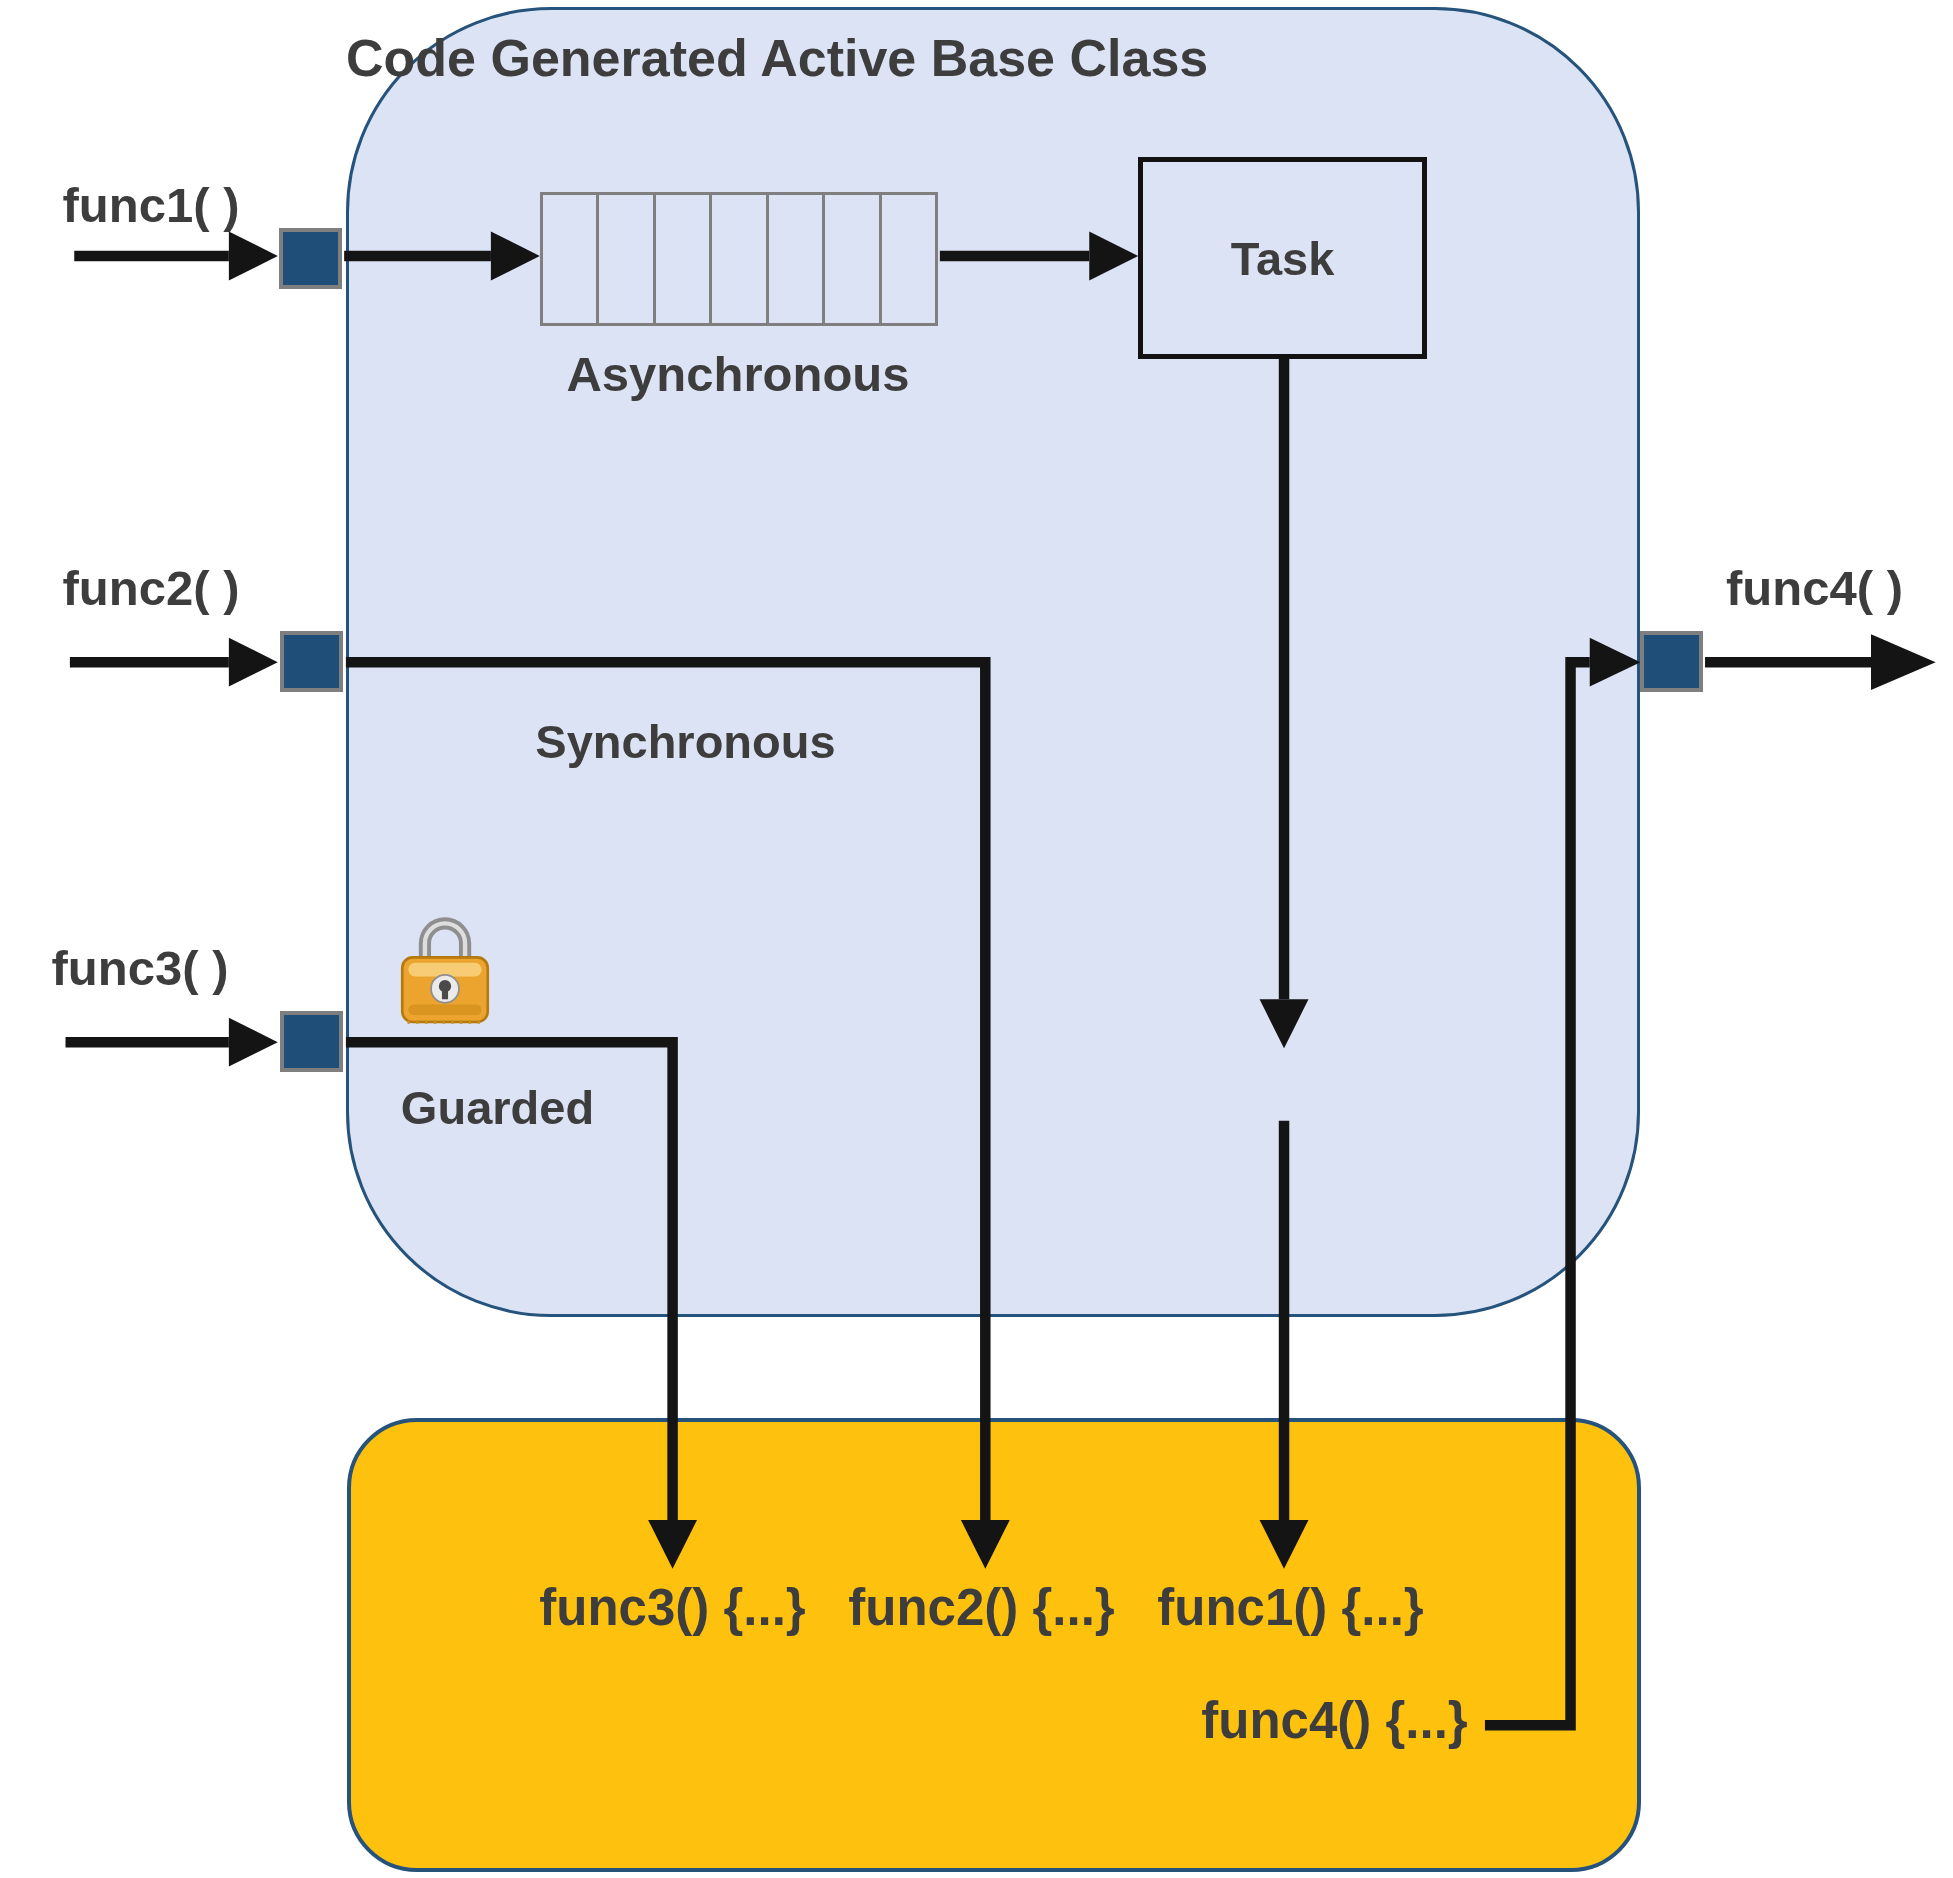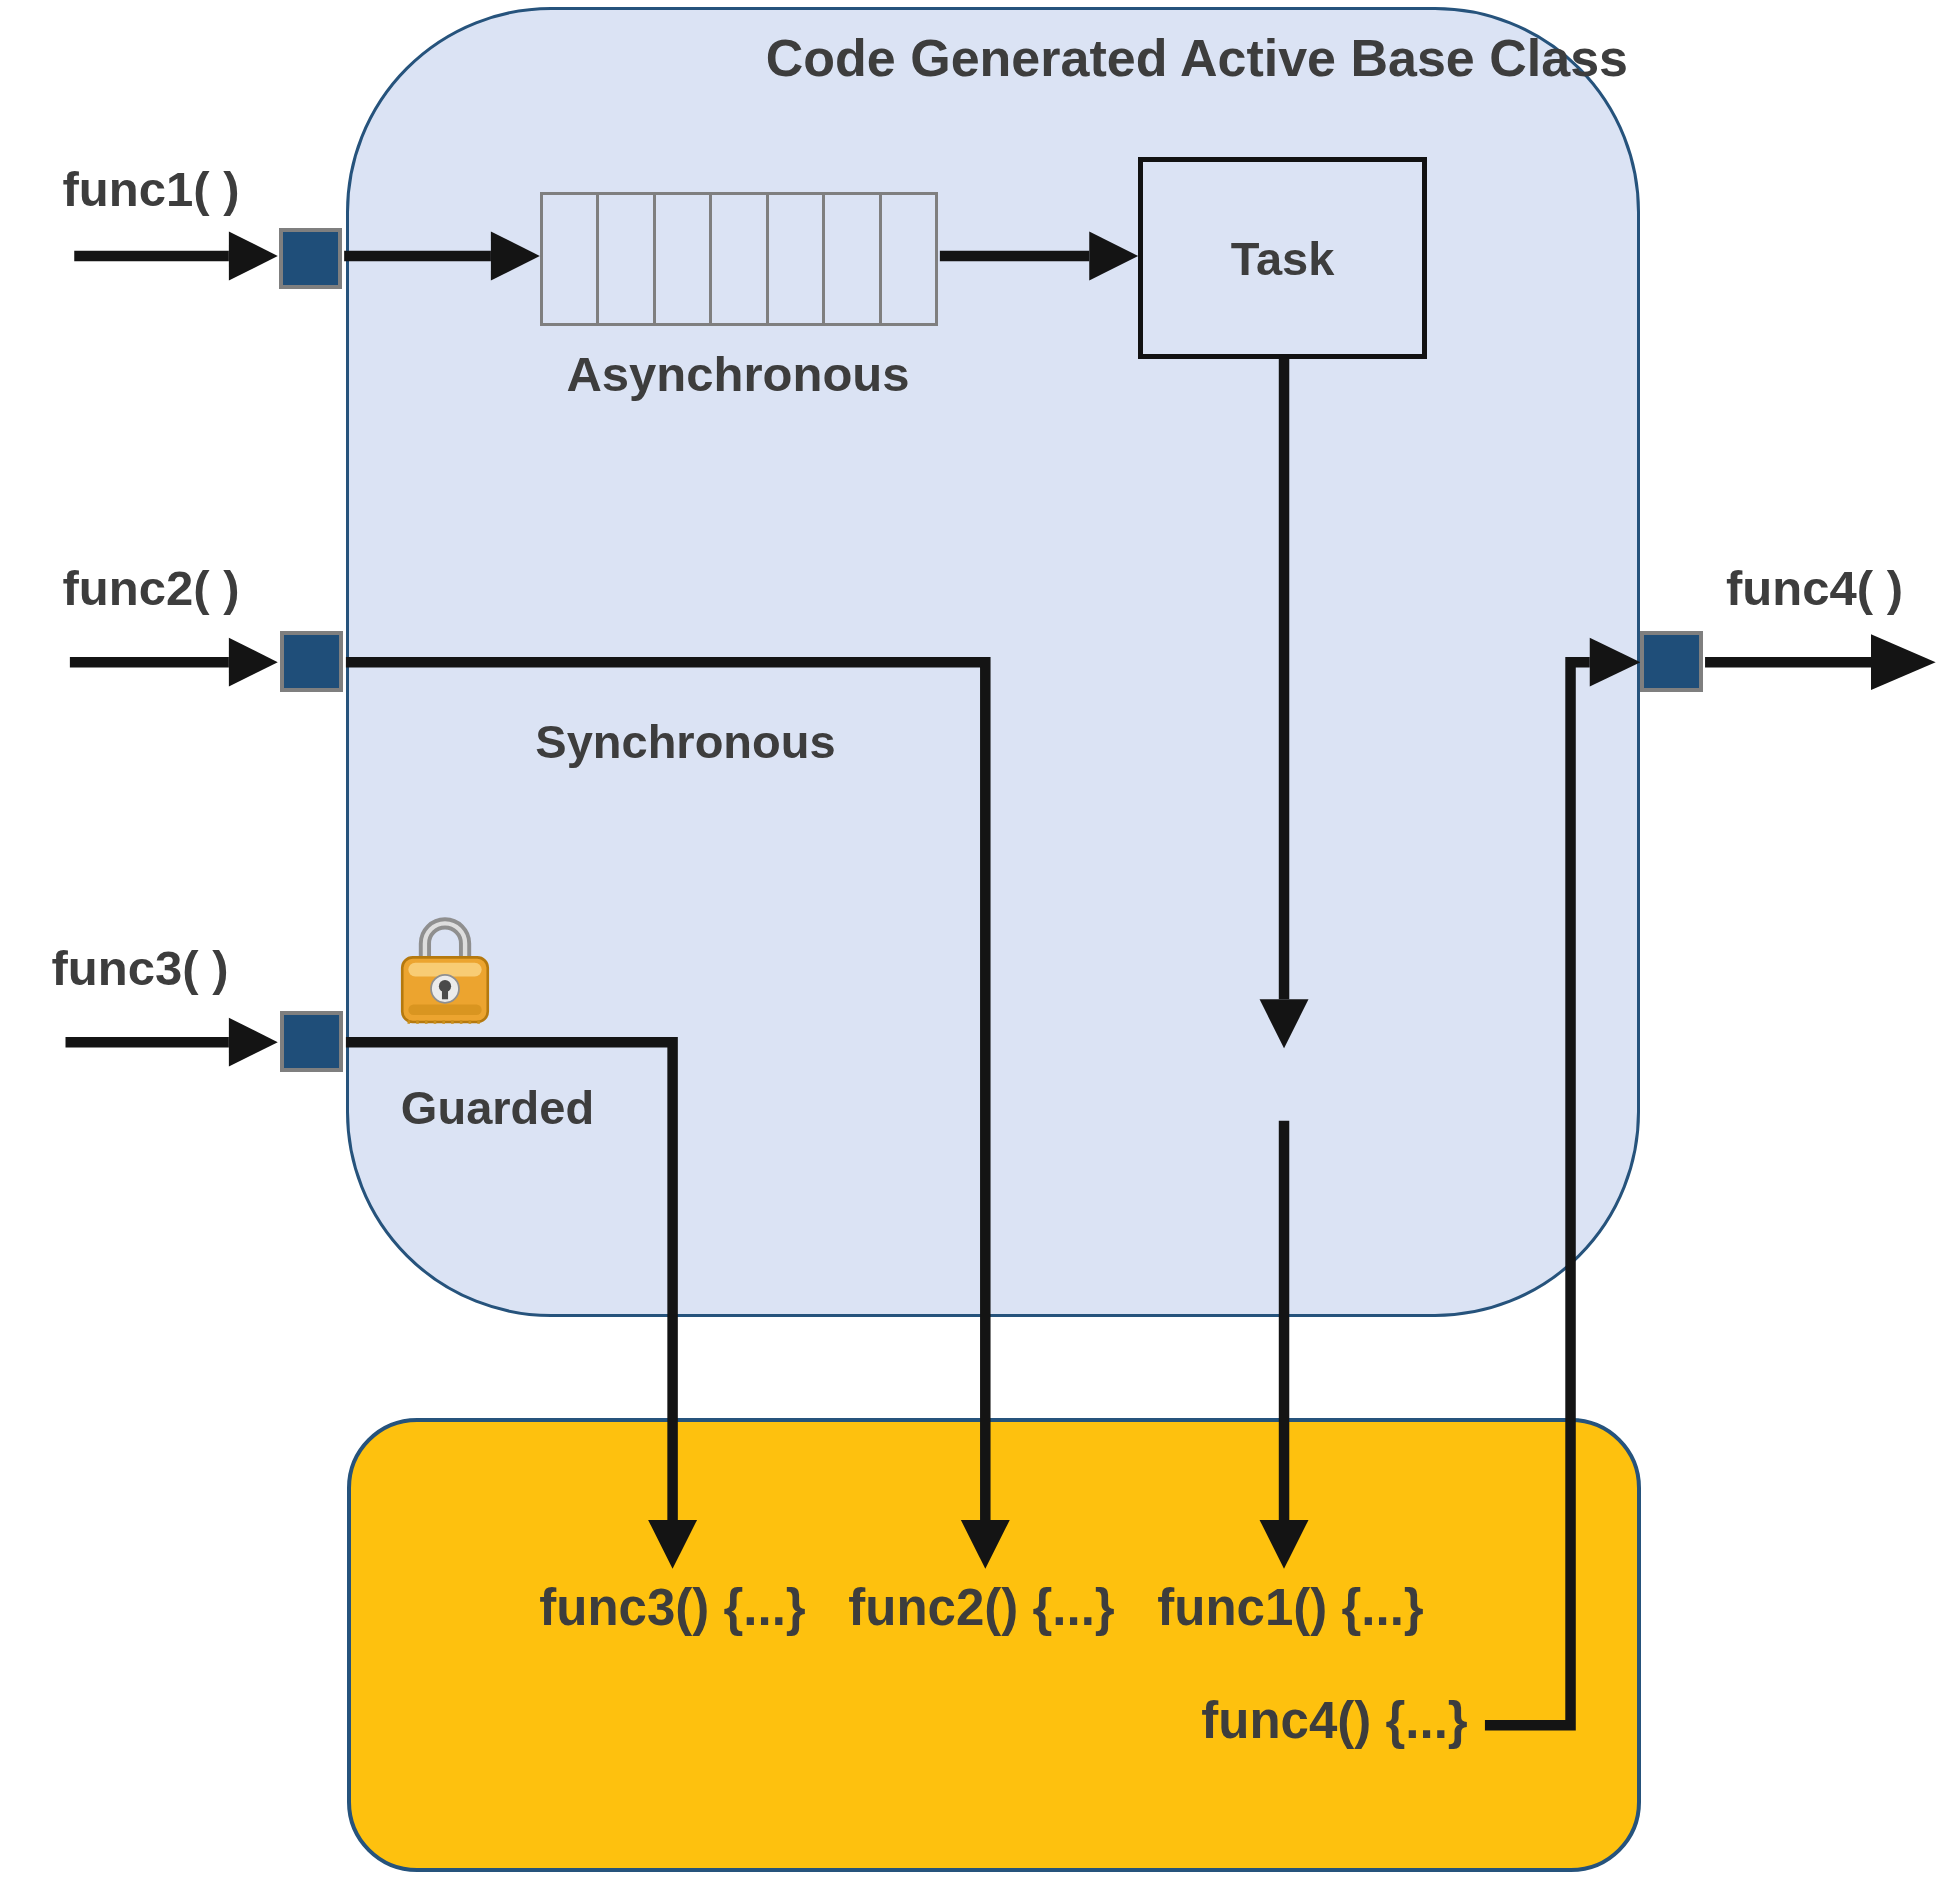--- a/index.html
+++ b/index.html
@@ -13,21 +13,21 @@
     background:var(--blue-fill,#dbe3f4);
     border:3.5px solid var(--blue-border,#26537c);
     border-radius:205px;box-sizing:border-box;
   }
   .orange-box{
     left:347px;top:1418px;width:1294px;height:454px;
     background:var(--orange-fill,#fec10e);
     border:4.4px solid var(--blue-border,#26537c);
     border-radius:70px;box-sizing:border-box;
   }
-  .title{left:334px;top:30px;width:1294px;text-align:right;font-size:52px;line-height:1.1;}
+  .title{left:346px;top:30px;width:1294px;text-align:left;font-size:52px;line-height:1.1;}
   .queue{
     left:540px;top:192px;width:398px;height:134px;display:flex;
     border:3.5px solid var(--queue-border,#7f7f7f);box-sizing:border-box;
   }
   .qcell{flex:1;border-right:3.5px solid var(--queue-border,#7f7f7f);}
   .qcell:last-child{border-right:none;}
   .task-box{
     left:1138px;top:157px;width:289px;height:202px;
     border:5.2px solid var(--task-border,#121212);box-sizing:border-box;
     display:flex;align-items:center;justify-content:center;font-size:47px;
@@ -109,21 +109,21 @@
       <div class="qcell"></div>
       <div class="qcell"></div>
       <div class="qcell"></div>
     </div>
   <div class="abs lbl" style="left:524px;top:349px;width:428px;">Asynchronous</div>
 
   <div class="abs task-box">
     <span>Task</span>
   </div>
 
-  <div class="abs lbl" style="left:42px;top:164px;width:218px;">func1( )</div>
+  <div class="abs lbl" style="left:42px;top:180px;width:218px;">func1( )</div>
   <div class="abs lbl" style="left:42px;top:563px;width:218px;">func2( )</div>
   <div class="abs lbl" style="left:31px;top:943px;width:218px;">func3( )</div>
   <div class="abs lbl" style="left:1701px;top:563px;width:227px;">func4( )</div>
 
   <div class="abs port" style="left:279px;top:228px;"></div>
   <div class="abs port" style="left:280px;top:631px;"></div>
   <div class="abs port" style="left:280px;top:1011px;"></div>
   <div class="abs port" style="left:1640px;top:631px;"></div>
 
   <div class="abs lbl lbl-sm" style="left:515px;top:697px;width:341px;margin-top:20px;">Synchronous</div>

